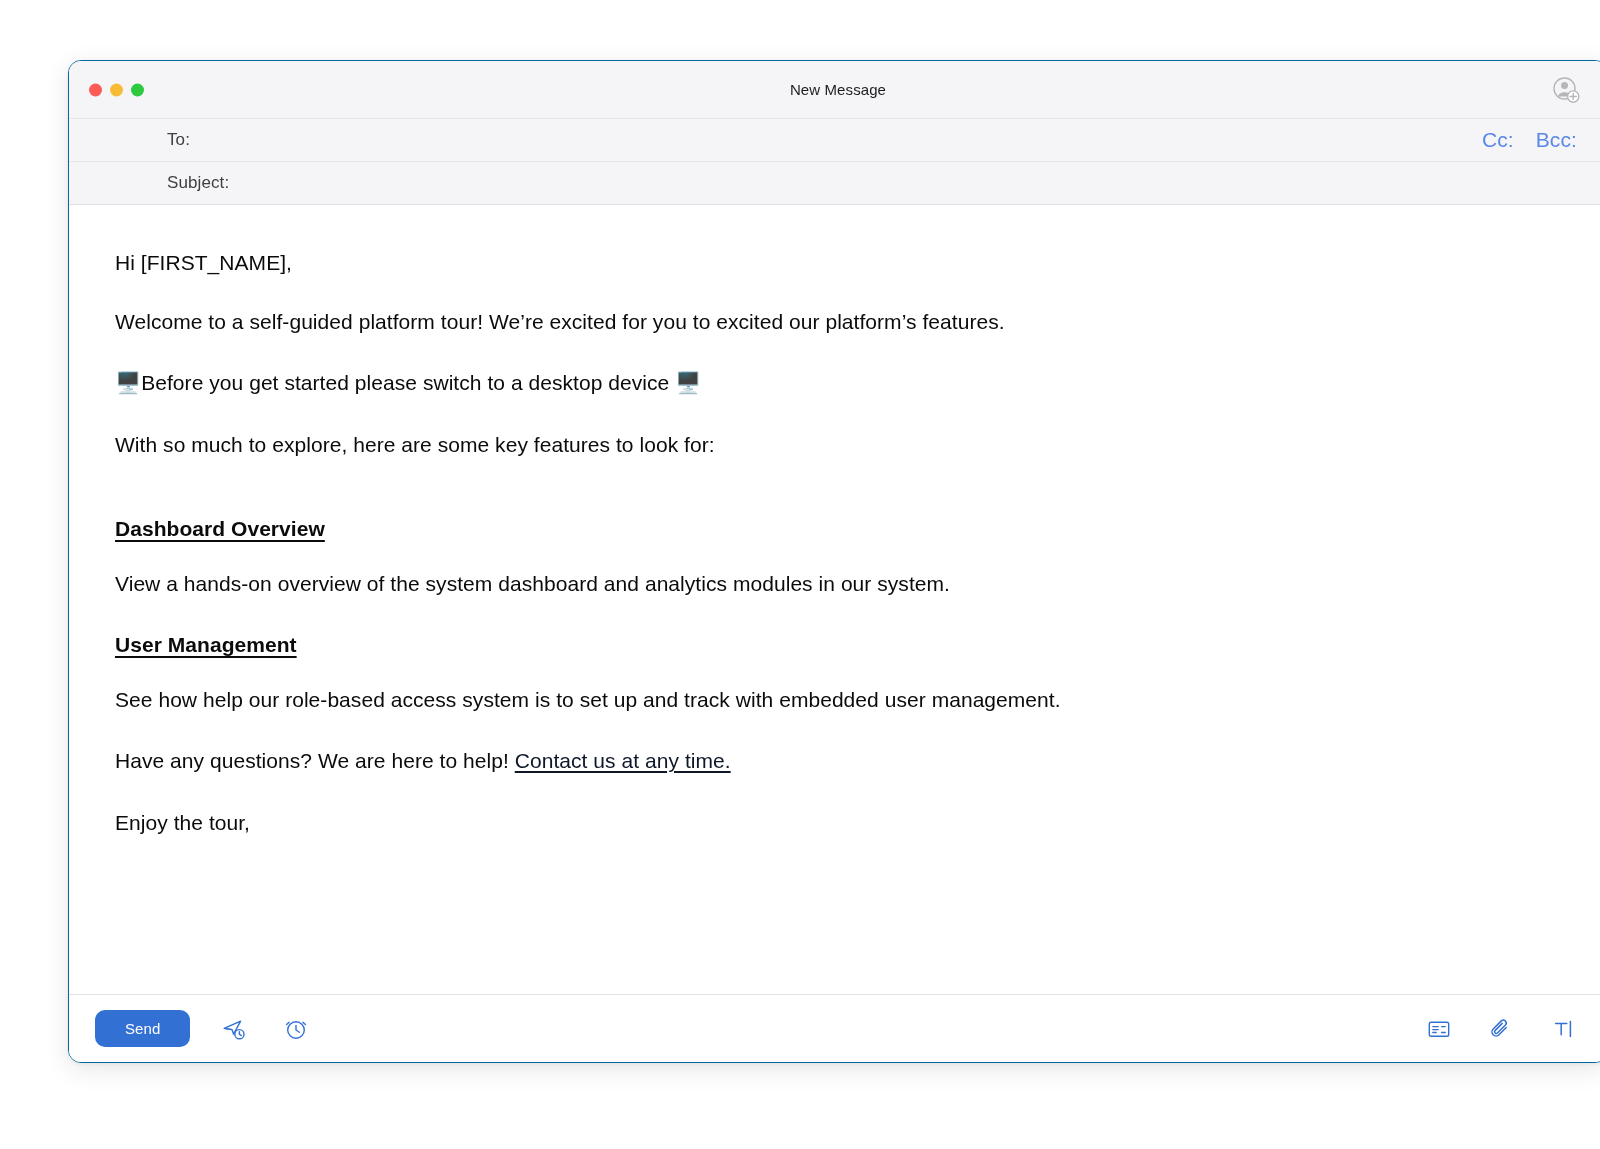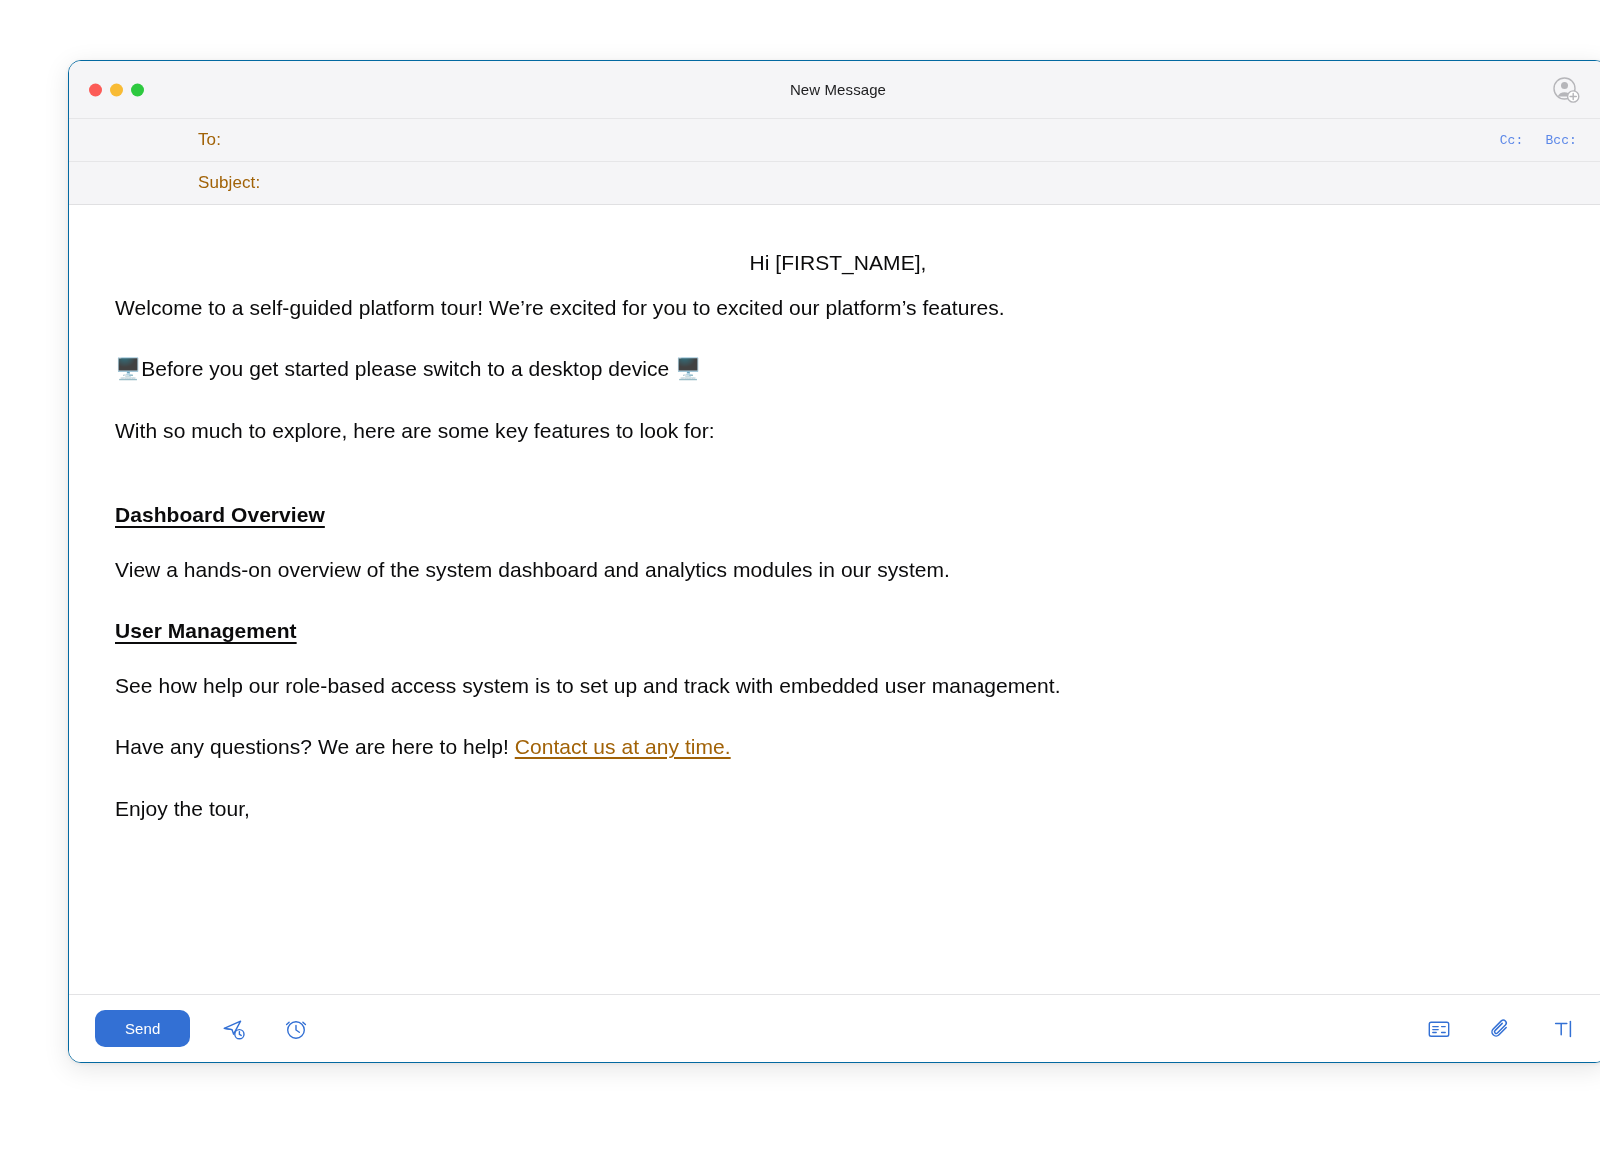--- a/index.html
+++ b/index.html
@@ -93,48 +93,46 @@
     background: #f5f5f7;
     display: flex;
     align-items: center;
     padding: 0 30px 0 98px;
   }
   .field-row.to-row { border-bottom: 1px solid #e6e6e8; }
   .field-row.subject-row { border-bottom: 1px solid #e0e0e2; }
 
   .field-label {
     font-size: 17px;
-    color: #a16207;
+    color: #404040;
     letter-spacing: 0.1px;
     white-space: nowrap;
-    margin-left: 31px;
   }
 
   .field-input {
     flex: 1;
     border: none;
     outline: none;
     background: transparent;
     font-family: "Liberation Sans", sans-serif;
     font-size: 17px;
     color: #1d1d1f;
     margin-left: 8px;
     height: 100%;
   }
 
   .ccbcc {
     display: flex;
     gap: 22px;
     margin-left: auto;
   }
   .ccbcc span {
-    font-size: 13px;
+    font-size: 21px;
     color: #5b87e8;
     letter-spacing: 0.1px;
-    font-family: Liberation Mono, monospace;
   }
 
   
   .mail-body {
     flex: 1 1 auto;
     background: #ffffff;
     padding: 44px 46px 10px 46px;
     overflow: hidden;
   }
 
@@ -142,21 +140,21 @@
   .mail-body h3 {
     color: #0b0b0c;
     font-size: 21px;
     line-height: 1.36;
     letter-spacing: 0.05px;
   }
 
   .para { margin: 0 0 33px 0; }
   .para:first-child { margin-top: 0; }
 
-  .greeting { margin-bottom: 16px; text-align: center; }
+  .greeting { margin-bottom: 30px; }
 
   .section-head {
     font-size: 21px;
     font-weight: bold;
     text-decoration: underline;
     text-underline-offset: 4px;
     margin: 0 0 26px 0;
     letter-spacing: 0.1px;
   }
 
@@ -177,21 +175,21 @@
     font-weight: bold;
     letter-spacing: 0.2px;
     border: none;
     border-radius: 6px;
     padding: 16px 42px;
     cursor: pointer;
     font-family: "Liberation Sans", sans-serif;
   }
 
   .inline-link {
-    color: #a16207;
+    color: #0f172a;
     text-decoration: underline;
     text-underline-offset: 3px;
   }
 
   
   .toolbar {
     flex: 0 0 68px;
     height: 68px;
     border-top: 1px solid #e3e3e5;
     background: #ffffff;

